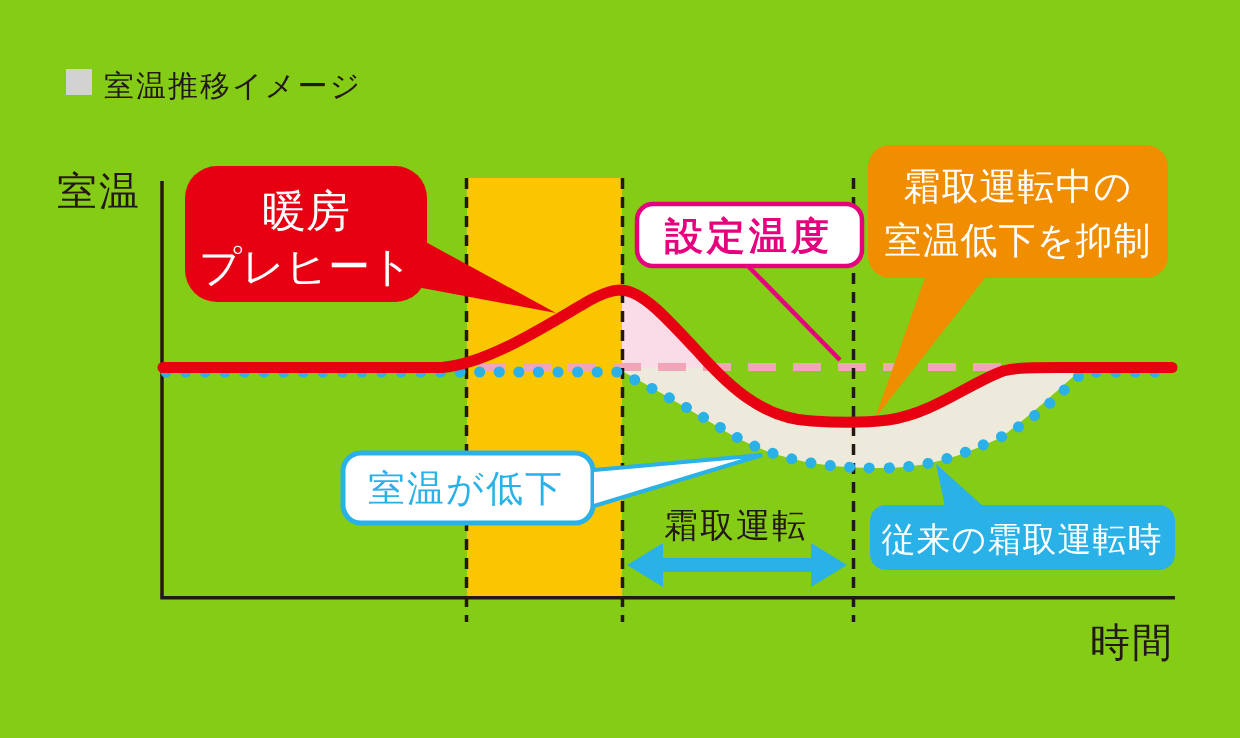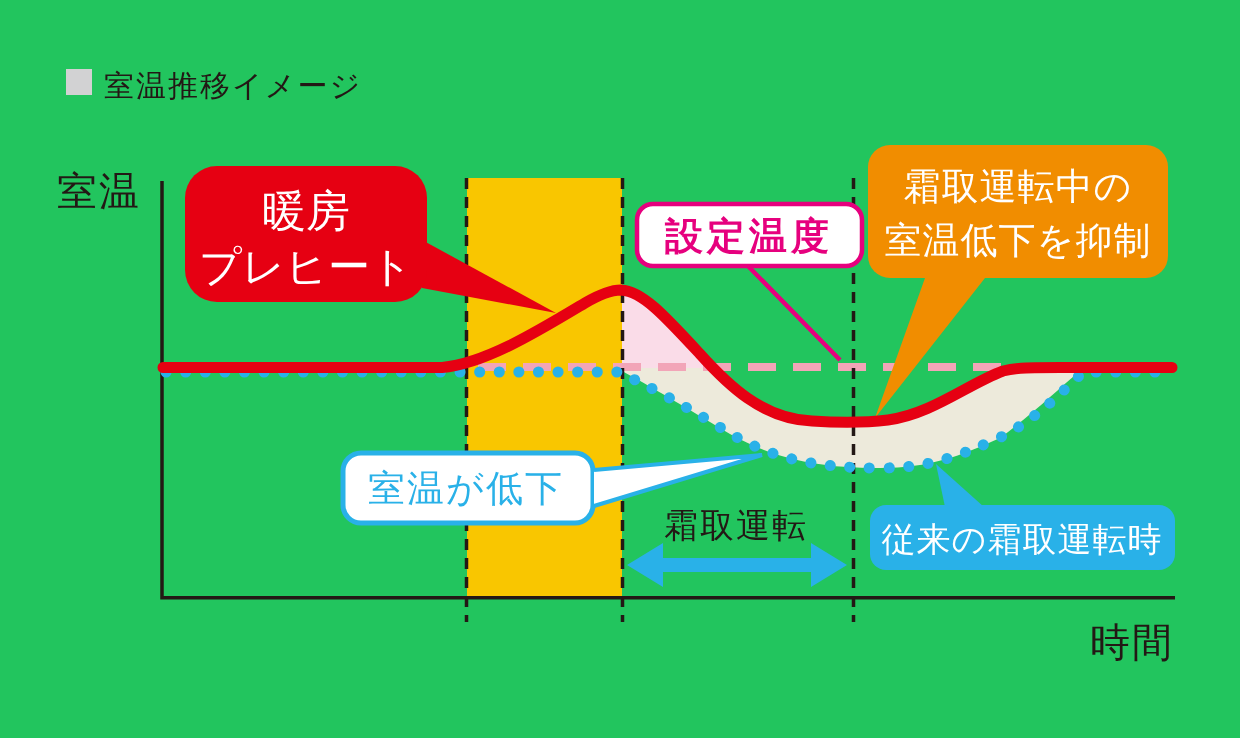--- a/index.html
+++ b/index.html
@@ -1,16 +1,16 @@
 <!DOCTYPE html>
 <html><head>
 <meta charset="utf-8">
 <style>
   html,body{margin:0;padding:0;background:#fff;}
-  #figure{position:relative;width:1240px;height:738px;background:#22c55e;overflow:hidden;
+  #figure{position:relative;width:1240px;height:738px;background:#84cc16;overflow:hidden;
           font-family:"Liberation Sans",sans-serif;}
   svg{position:absolute;inset:0;}
   text{font-family:"Liberation Sans",sans-serif;}
   .ink{fill:#231815;}
   .ttl{font-size:30px;font-weight:500;letter-spacing:2px;}
   .axis-label{font-size:40px;font-weight:500;letter-spacing:2px;}
   .co-white{fill:#ffffff;font-weight:500;}
   .defrost{font-size:34px;font-weight:500;letter-spacing:2px;}
 </style>
 </head>

